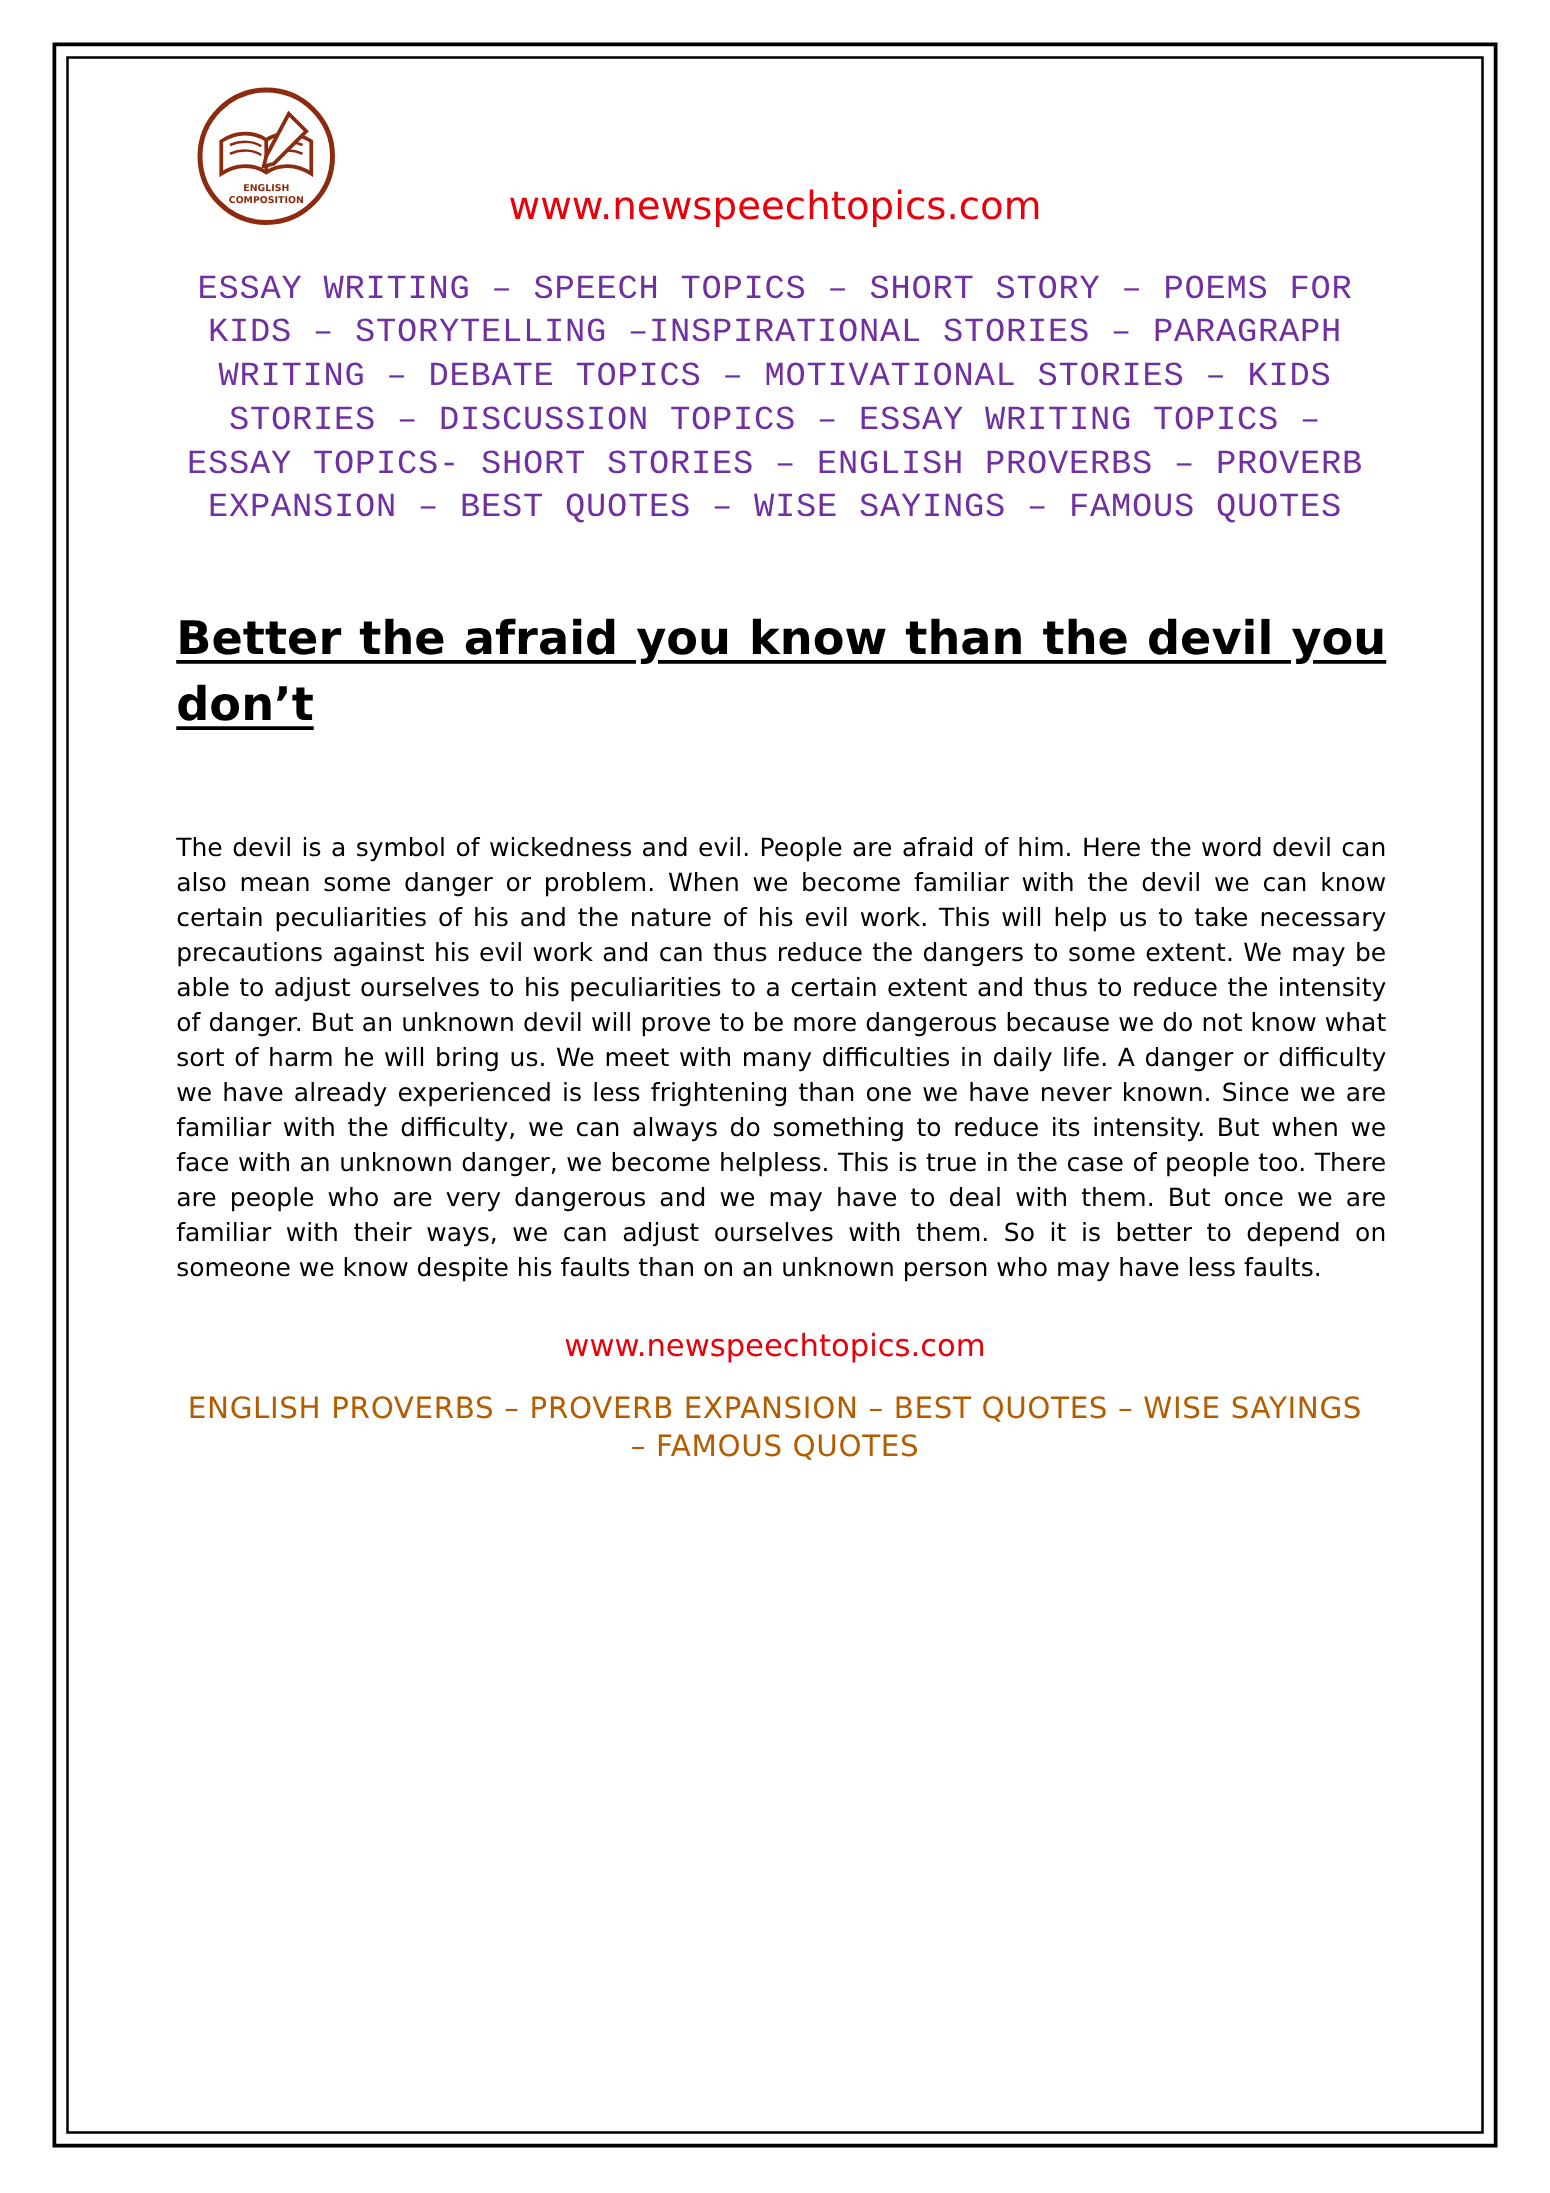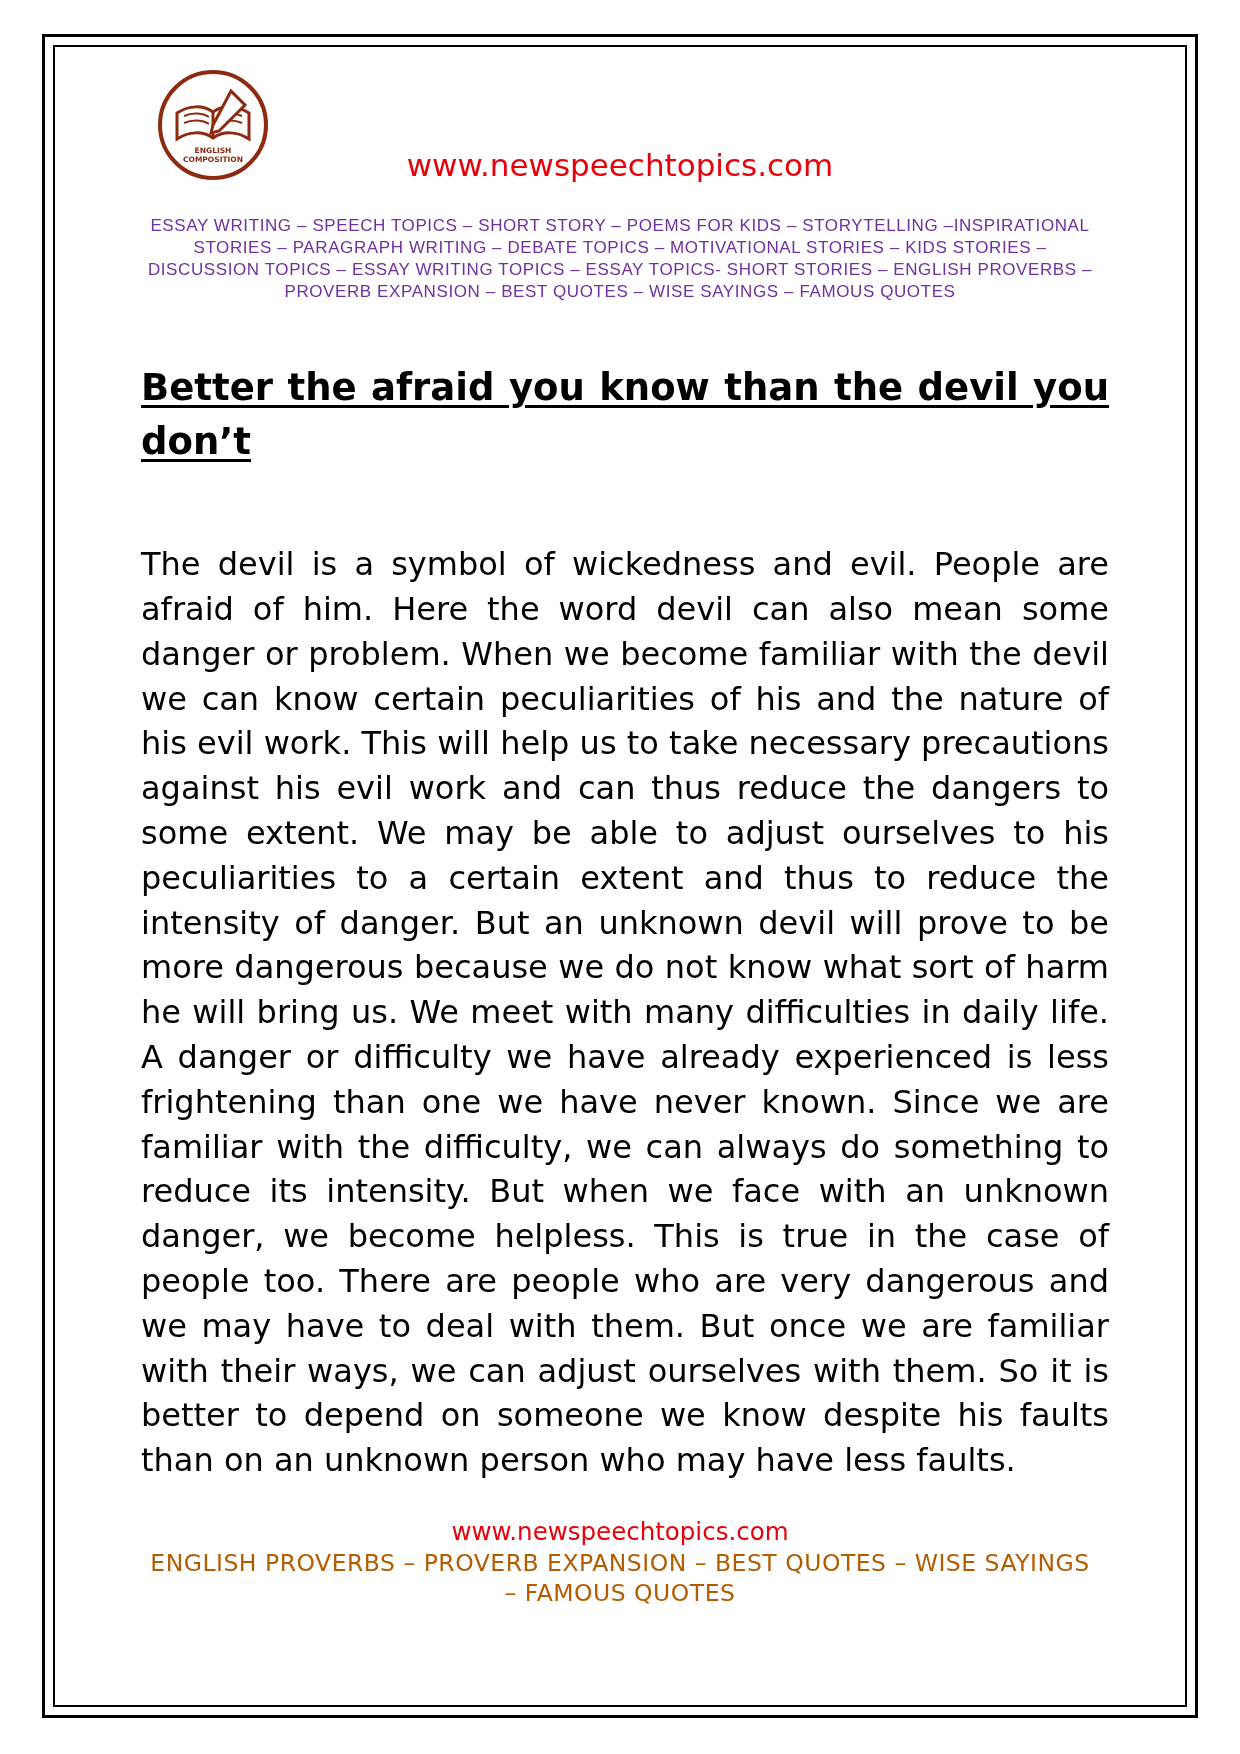--- a/index.html
+++ b/index.html
@@ -63,22 +63,22 @@
     text-align: center;
     color: #e8000b;
     font-family: "DejaVu Sans", sans-serif;
     font-size: 31px;
     letter-spacing: 0px;
   }
   .topics-banner {
     margin: 16px 34px 0 34px;
     text-align: center;
     color: #7030a0;
-    font-family: Liberation Sans, sans-serif;
-    font-size: 17px;
+    font-family: Liberation Mono, monospace;
+    font-size: 27px;
     line-height: 1.30;
     letter-spacing: 0.6px;
   }
 
   
   .doc-title {
     margin: 58px 18px 0 28px;
     font-family: "DejaVu Sans", sans-serif;
     font-weight: bold;
     font-size: 37px;
@@ -92,39 +92,39 @@
     content: "";
     display: inline-block;
     width: 100%;
     height: 0;
   }
 
   
   .body-text {
     margin: 20px 18px 0 28px;
     font-family: "DejaVu Sans", sans-serif;
-    font-size: 32px;
+    font-size: 20px;
     line-height: 1.40;
     color: #000000;
     text-align: justify;
     text-justify: inter-word;
   }
 
   
   .footer {
     margin: 34px 34px 0 34px;
     text-align: center;
   }
   .footer-url {
     color: #e8000b;
     font-family: "DejaVu Sans", sans-serif;
     font-size: 24.5px;
   }
   .footer-tagline {
-    margin-top: 2px;
+    margin-top: 20px;
     color: #b35c00;
     font-family: "DejaVu Sans", sans-serif;
     font-size: 23.5px;
     line-height: 1.28;
     letter-spacing: 0.5px;
   }
 </style>
 </head>
 <body>
 

